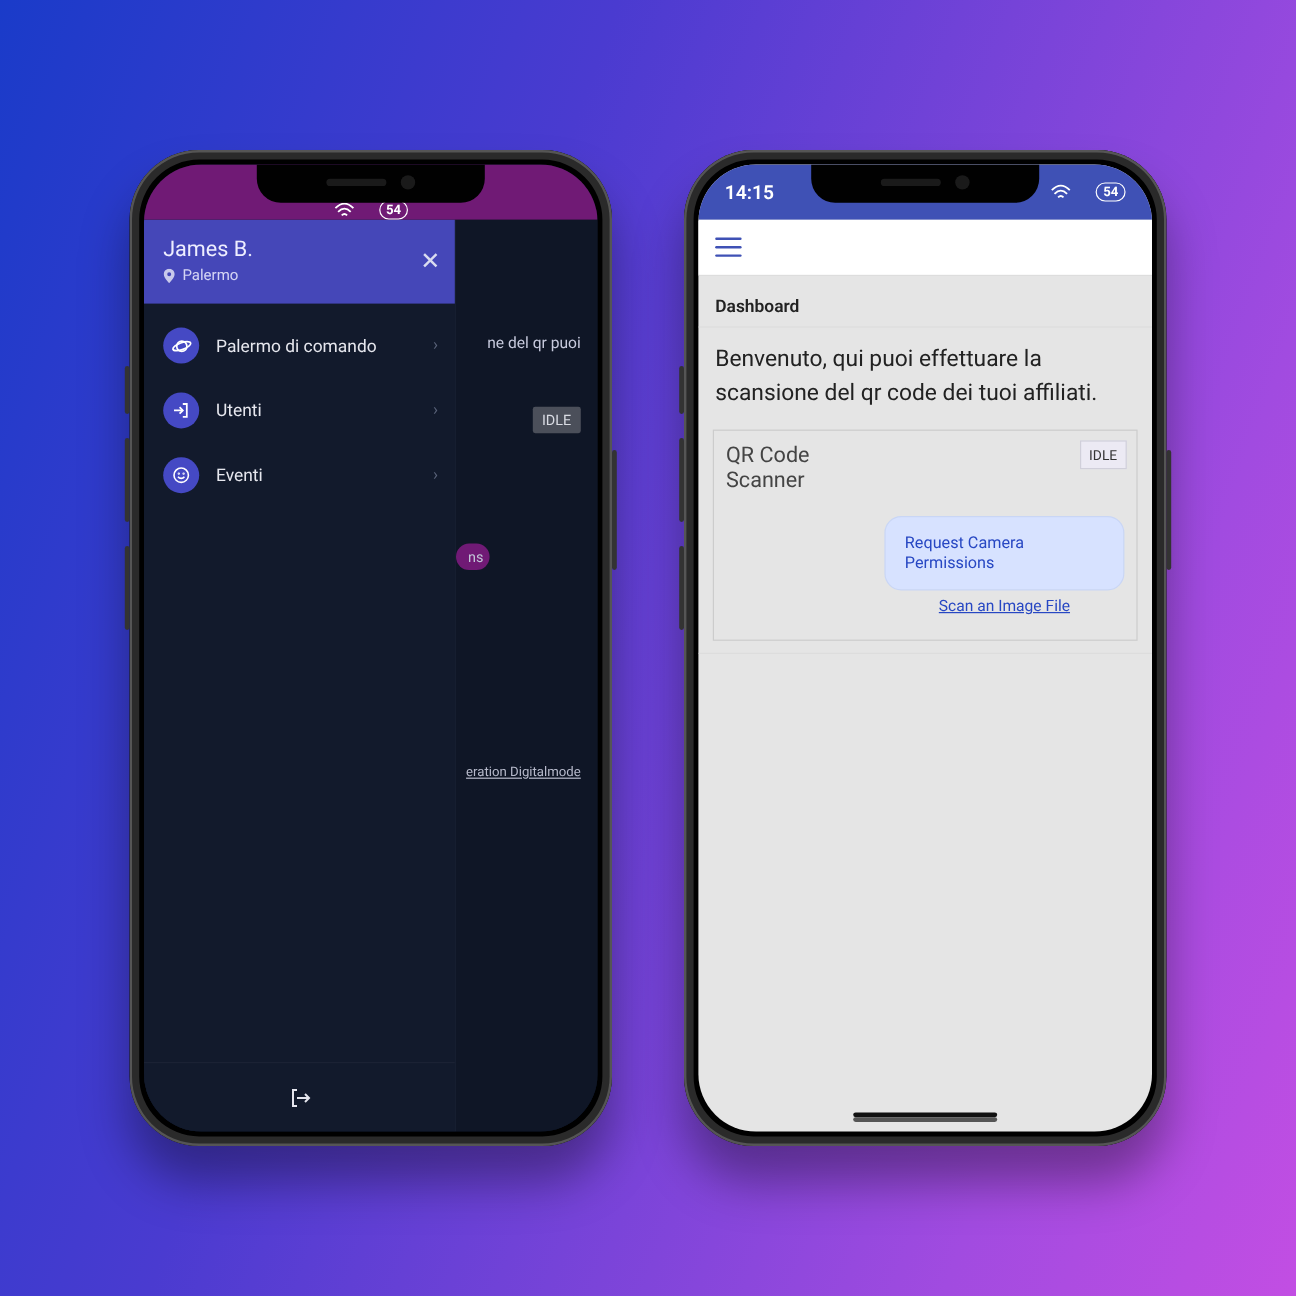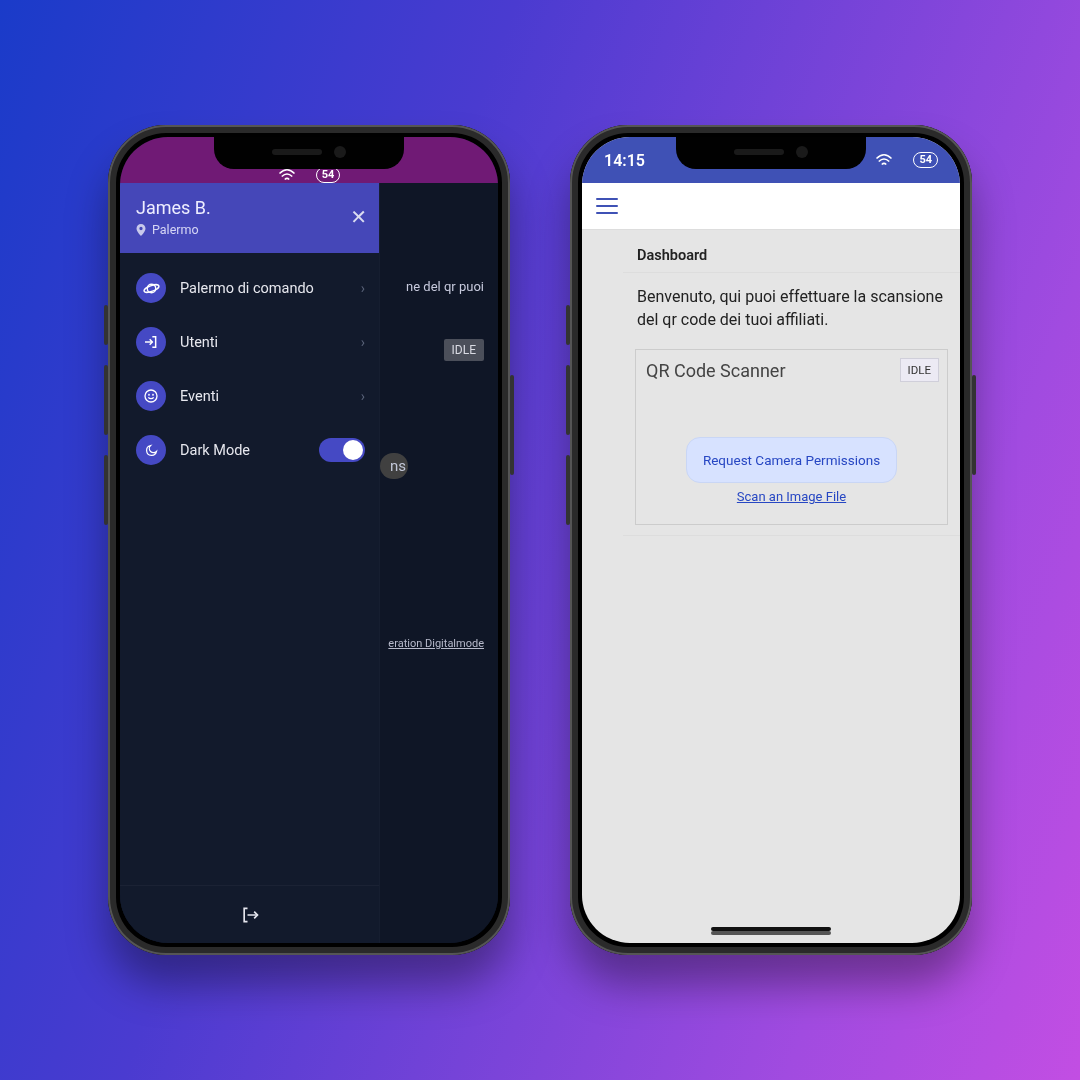--- a/index.html
+++ b/index.html
@@ -79,38 +79,38 @@
   .p1 .behind{
     position:absolute;top:46px;left:0;right:0;bottom:0;background:#0f1626;color:#aab;
     padding:16px;z-index:5;
   }
   .p1 .behind .snippet1{position:absolute;top:96px;right:14px;font-size:13px;color:#c7cadd;}
   .p1 .behind .idle{
     position:absolute;top:156px;right:14px;background:#4b4f5a;color:#d9dbe3;font-size:12px;
     padding:4px 8px;border-radius:2px;
   }
   .p1 .behind .pill{
-    position:absolute;top:270px;right:90px;background:#404040;color:#c2c7d8;border-radius:14px;
-    padding:4px 10px;font-size:15px; width:28px; overflow:hidden; text-align:center;
+    position:absolute;top:270px;right:90px;background:#701a75;color:#c2c7d8;border-radius:14px;
+    padding:4px 10px;font-size:12px; width:28px; overflow:hidden; text-align:center;
   }
   .p1 .behind .foot{
     position:absolute;top:454px;right:14px;font-size:11px;color:#b7bacb;text-decoration:underline;
   }
   
   .p2 .screen{background:#e5e5e5;color:#222;}
   .p2 .statusbar{background:#3f51b5;}
   .p2 .appbar{height:46px;display:flex;align-items:center;background:#fff;padding:0 14px;box-shadow:0 1px 0 #ddd;}
   .p2 .hamb{width:22px;height:16px;display:flex;flex-direction:column;justify-content:space-between;cursor:pointer;}
   .p2 .hamb span{height:2px;background:#3f51b5;border-radius:1px;}
-  .p2 .content{padding:10px 0;margin-left:41px;}
+  .p2 .content{padding:10px 0;}
   .p2 .dash-title{font-weight:600;font-size:14.5px;padding:8px 14px;border-bottom:1px solid #ddd;}
-  .p2 .welcome{font-size:16px;padding:12px 14px;color:#222;line-height:1.45;}
+  .p2 .welcome{font-size:19px;padding:12px 14px;color:#222;line-height:1.45;}
   .p2 .card{
     margin:6px 12px;border:1px solid #ccc;padding:10px 10px 16px;position:relative;min-height:176px;
-    display:flex;flex-direction:column;
+    display:flex;flex-direction:row;
   }
   .p2 .card-title{font-size:18px;color:#444;}
   .p2 .idle2{position:absolute;top:8px;right:8px;background:#eceaf4;color:#333;font-size:11.5px;padding:4px 7px;border:1px solid #d0cfda;}
   .p2 .card-actions{margin-top:auto;margin-bottom:4px;display:flex;flex-direction:column;align-items:center;gap:6px;}
   .p2 .perm-btn{
     background:#d7e2ff;color:#2747c3;border-radius:14px;padding:14px 16px;font-size:13.5px;cursor:pointer;border:1px solid #c9d6f5;
   }
   .p2 .scan-link{color:#2747c3;font-size:13px;text-decoration:underline;cursor:pointer;}
   .p2 .hr{height:1px;background:#ddd;margin-top:10px;}
   .p2 .foot2{
@@ -188,29 +188,20 @@
             <svg width="16" height="16" viewBox="0 0 24 24" fill="none" stroke="#fff" stroke-width="2">
                 <circle cx="12" cy="12" r="9"></circle>
                 <path d="M8 14s1.5 2 4 2 4-2 4-2"></path>
                 <circle cx="9" cy="10" r="0.5" fill="#fff"></circle>
                 <circle cx="15" cy="10" r="0.5" fill="#fff"></circle>
               </svg>
           </div>
           <span>Eventi</span>
           <span class="chev">›</span>
         </div>
-        <div class="menu-item">
-          <div class="menu-icon">
-            <svg width="15" height="15" viewBox="0 0 24 24" fill="none" stroke="#fff" stroke-width="2">
-                <path d="M20 13.5A8 8 0 1110.5 4 6.3 6.3 0 0020 13.5z"></path>
-              </svg>
-          </div>
-          <span>Dark Mode</span>
-          <div class="toggle"></div>
-        </div>
       </div>
 
       <div class="drawer-logout">
         <svg width="20" height="20" viewBox="0 0 24 24" fill="none" stroke="#e5e6ee" stroke-width="2">
             <path d="M9 4H5v16h4"></path>
             <path d="M9 12h12"></path>
             <path d="M17 8l4 4-4 4"></path>
           </svg>
       </div>
     </div>

